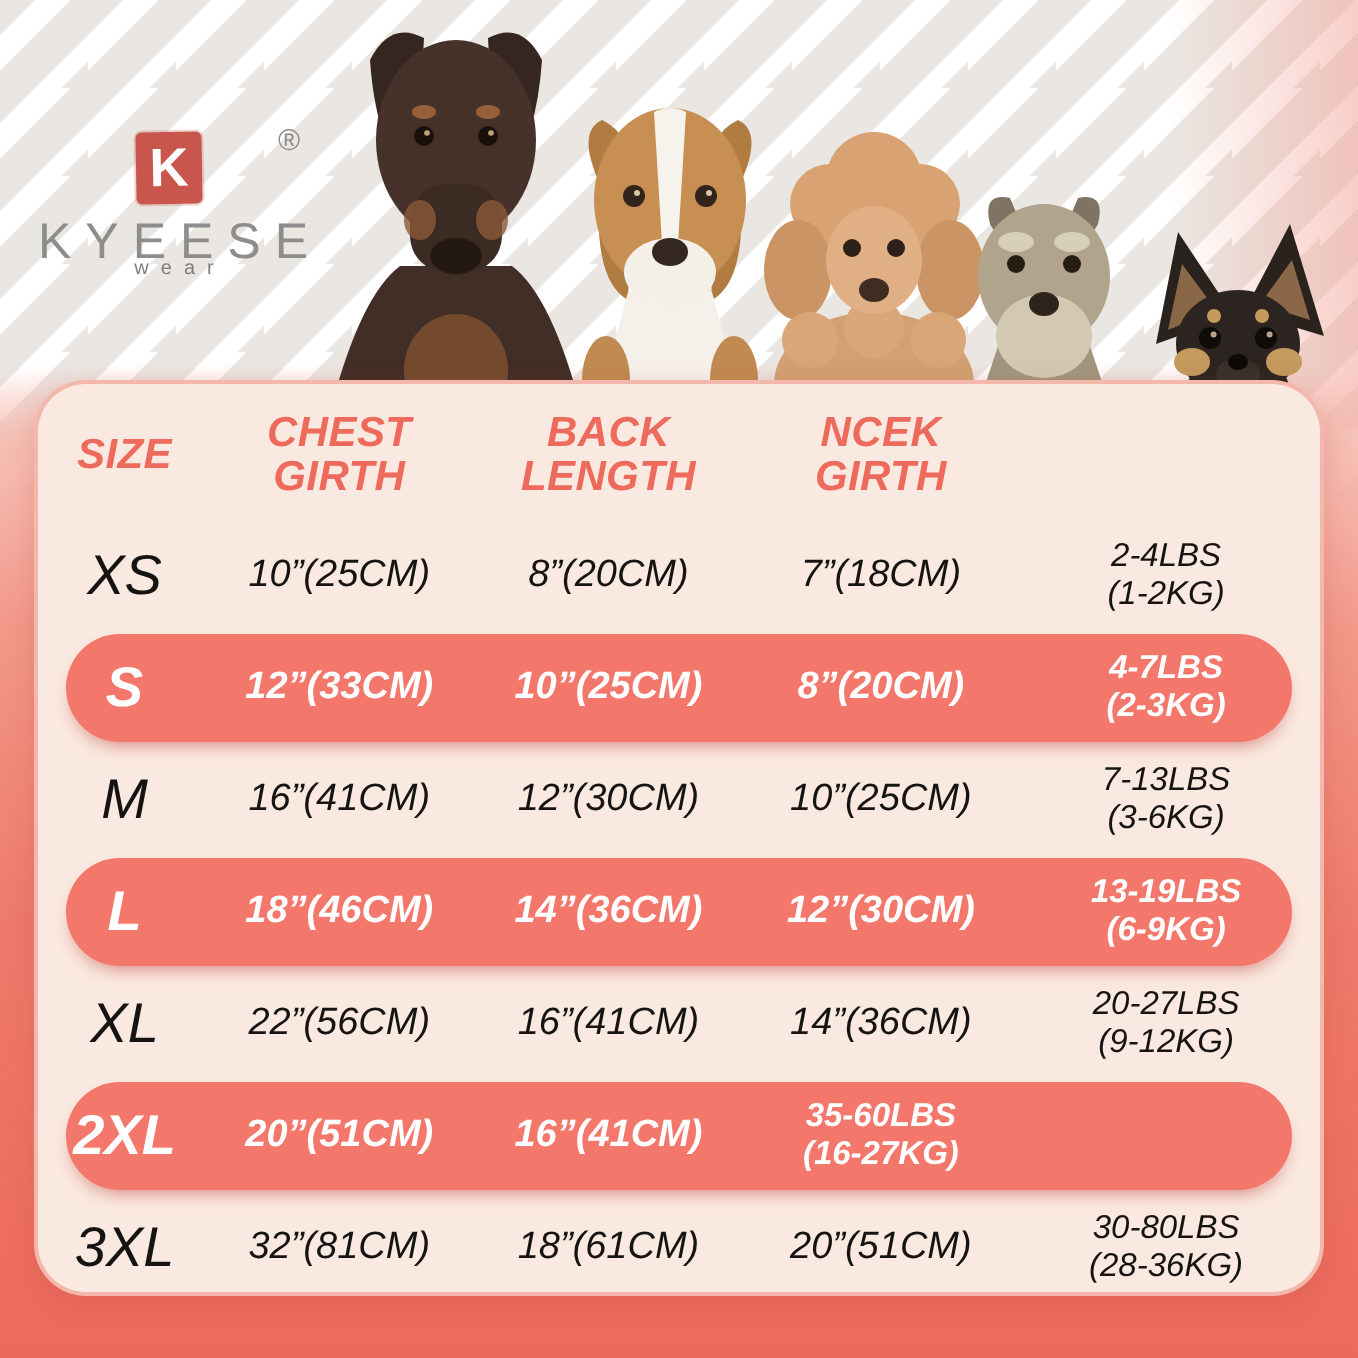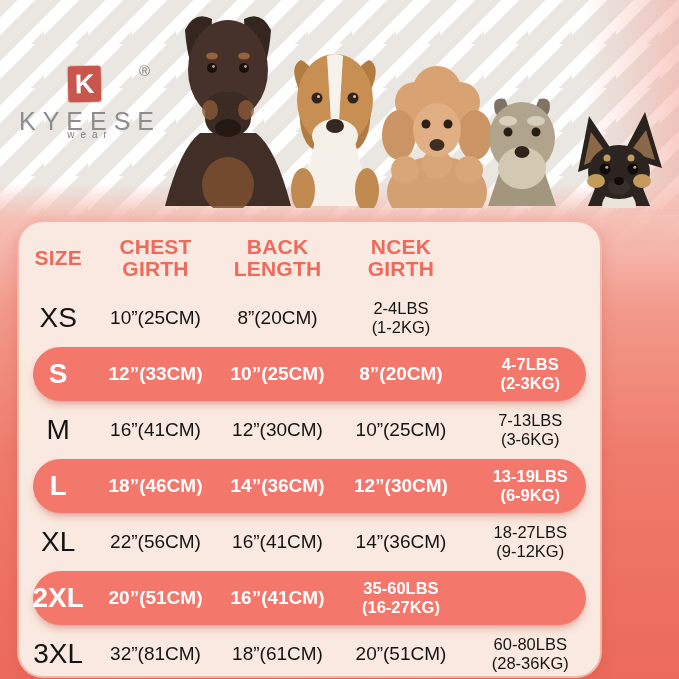--- a/index.html
+++ b/index.html
@@ -20,24 +20,24 @@
   .logo-square{position:absolute;left:68px;top:66px;width:33px;height:36px;background:#c9564c;
     border-radius:3px;color:#fff;font-weight:700;font-size:27px;display:flex;align-items:center;
     justify-content:center;transform:rotate(-1deg);box-shadow:0 0 0 1px rgba(201,86,76,.25);}
   .reg-mark{position:absolute;left:139px;top:62px;font-size:15px;color:#8a8a8a;}
   .brand-name{position:absolute;left:10px;top:107px;width:160px;text-align:center;font-size:25px;
     letter-spacing:7px;color:#8d8d8d;white-space:nowrap;}
   .brand-sub{position:absolute;left:10px;top:129px;width:160px;text-align:center;font-size:10px;
     letter-spacing:6px;color:#7d7d7d;}
 
   
-  .panel{position:absolute;left:17px;top:220px;width:585px;height:458px;z-index:4;
+  .panel{position:absolute;left:17px;top:190px;width:645px;height:458px;z-index:4;
     background:#fae9e0;border:2px solid rgba(238,122,106,.45);border-radius:26px;
     box-sizing:border-box;box-shadow:0 4px 14px rgba(190,70,58,.25);
-    display:flex;flex-direction:column;}
+    display:flex;flex-direction:column;font-style:italic;}
   .trow{display:grid;grid-template-columns:13.5% 20% 22% 20.5% 24%;height:56px;
     position:relative;align-items:center;flex:0 0 auto;}
   .trow.header{height:64px;margin-top:4px;}
   .tcell{position:relative;z-index:1;text-align:center;font-size:19px;color:#161412;
     display:flex;flex-direction:column;justify-content:center;line-height:1.1;}
   .tcell .ln{display:block;}
   .header .tcell{color:#ee6a5c;font-weight:700;font-size:21px;line-height:1.05;letter-spacing:.2px;}
   .size-cell{font-size:28px;}
   .weight-cell{font-size:16.5px;line-height:1.15;}
   .hl::before{content:"";position:absolute;left:14px;right:14px;top:1px;bottom:1px;
@@ -181,20 +181,21 @@
       <div class="tcell">
           <span class="ln">NCEK</span>
           <span class="ln">GIRTH</span>
         </div>
     </div>
 
     <div class="trow">
       <div class="tcell size-cell">XS</div>
       <div class="tcell">10”(25CM)</div>
       <div class="tcell">8”(20CM)</div>
+      <div class="tcell">7”(18CM)</div>
       <div class="tcell weight-cell">
           <span class="ln">2-4LBS</span>
           <span class="ln">(1-2KG)</span>
         </div>
     </div>
 
     <div class="trow hl">
       <div class="tcell size-cell">S</div>
       <div class="tcell">12”(33CM)</div>
       <div class="tcell">10”(25CM)</div>
@@ -226,40 +227,40 @@
           <span class="ln">(6-9KG)</span>
         </div>
     </div>
 
     <div class="trow">
       <div class="tcell size-cell">XL</div>
       <div class="tcell">22”(56CM)</div>
       <div class="tcell">16”(41CM)</div>
       <div class="tcell">14”(36CM)</div>
       <div class="tcell weight-cell">
-          <span class="ln">18-27LBS</span>
+          <span class="ln">20-27LBS</span>
           <span class="ln">(9-12KG)</span>
         </div>
     </div>
 
     <div class="trow hl">
       <div class="tcell size-cell">2XL</div>
       <div class="tcell">20”(51CM)</div>
       <div class="tcell">16”(41CM)</div>
       <div class="tcell weight-cell">
           <span class="ln">35-60LBS</span>
           <span class="ln">(16-27KG)</span>
         </div>
     </div>
 
     <div class="trow">
       <div class="tcell size-cell">3XL</div>
       <div class="tcell">32”(81CM)</div>
       <div class="tcell">18”(61CM)</div>
       <div class="tcell">20”(51CM)</div>
       <div class="tcell weight-cell">
-          <span class="ln">60-80LBS</span>
+          <span class="ln">30-80LBS</span>
           <span class="ln">(28-36KG)</span>
         </div>
     </div>
 
   </div>
 </div>
 
 </body></html>

